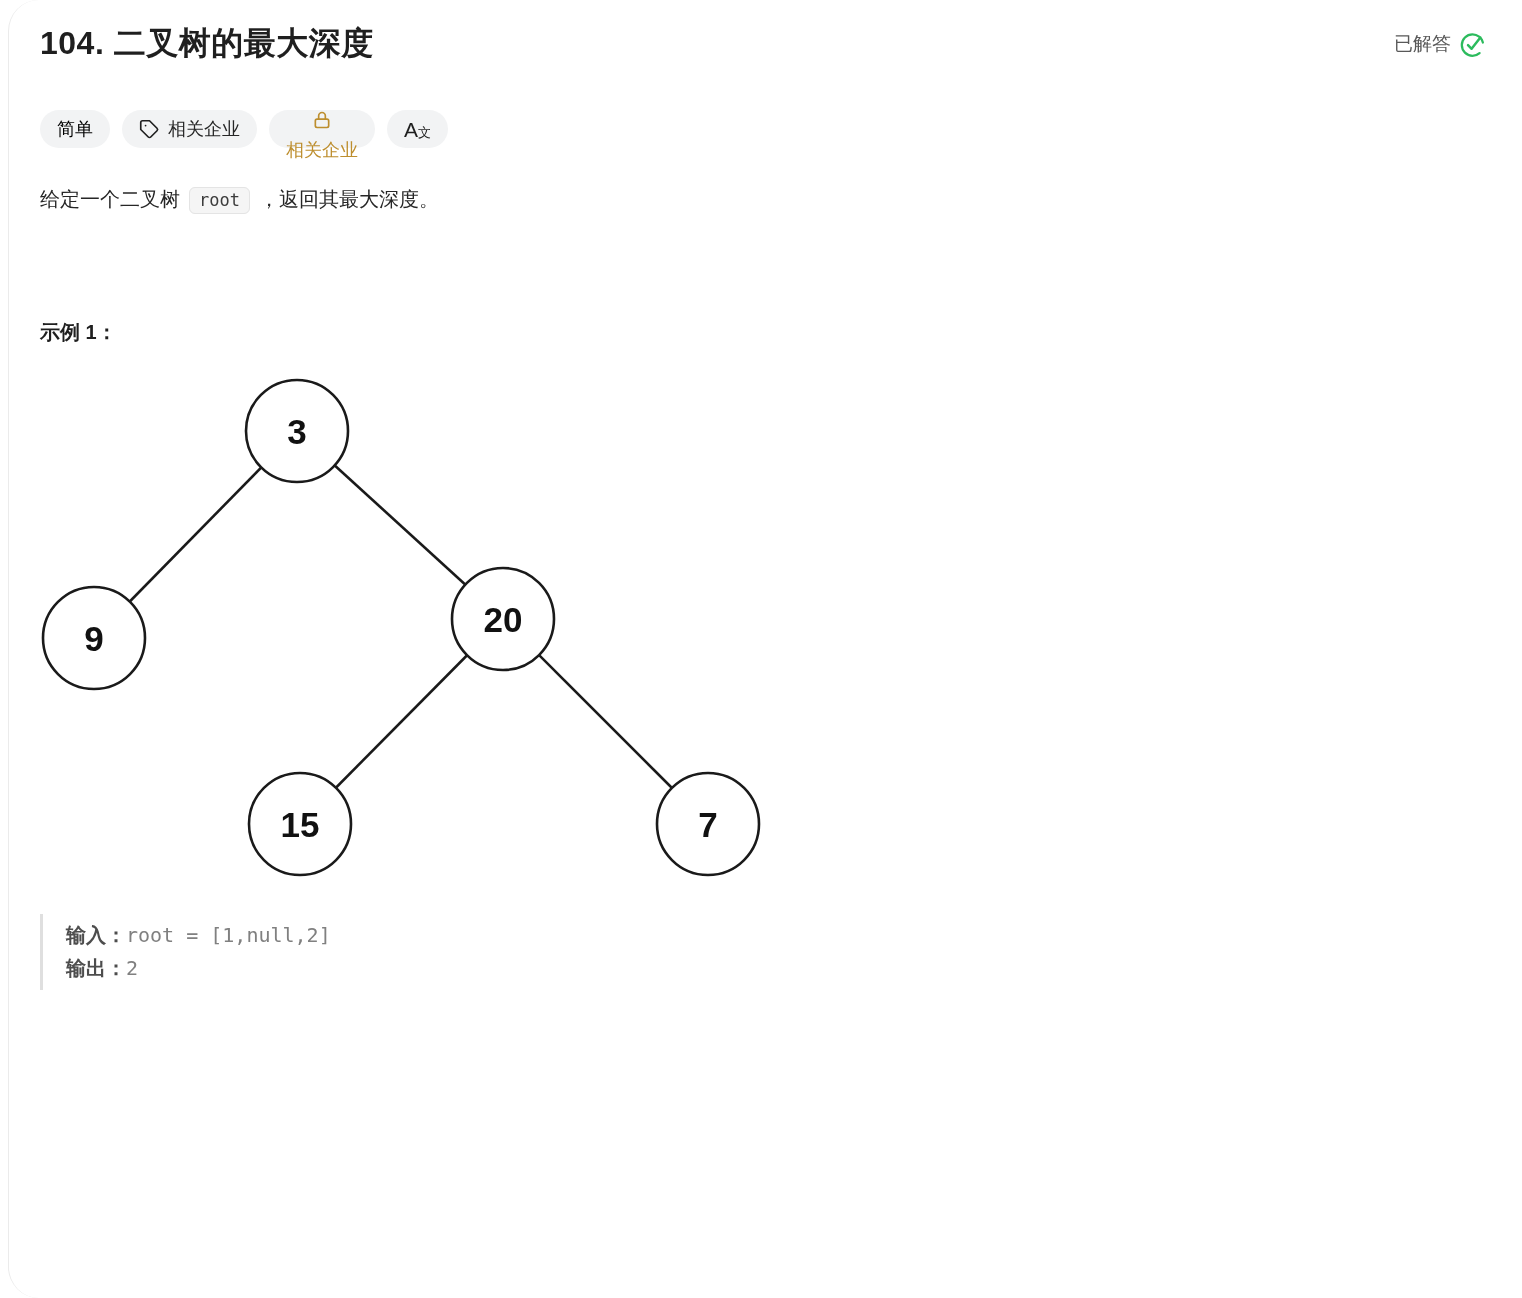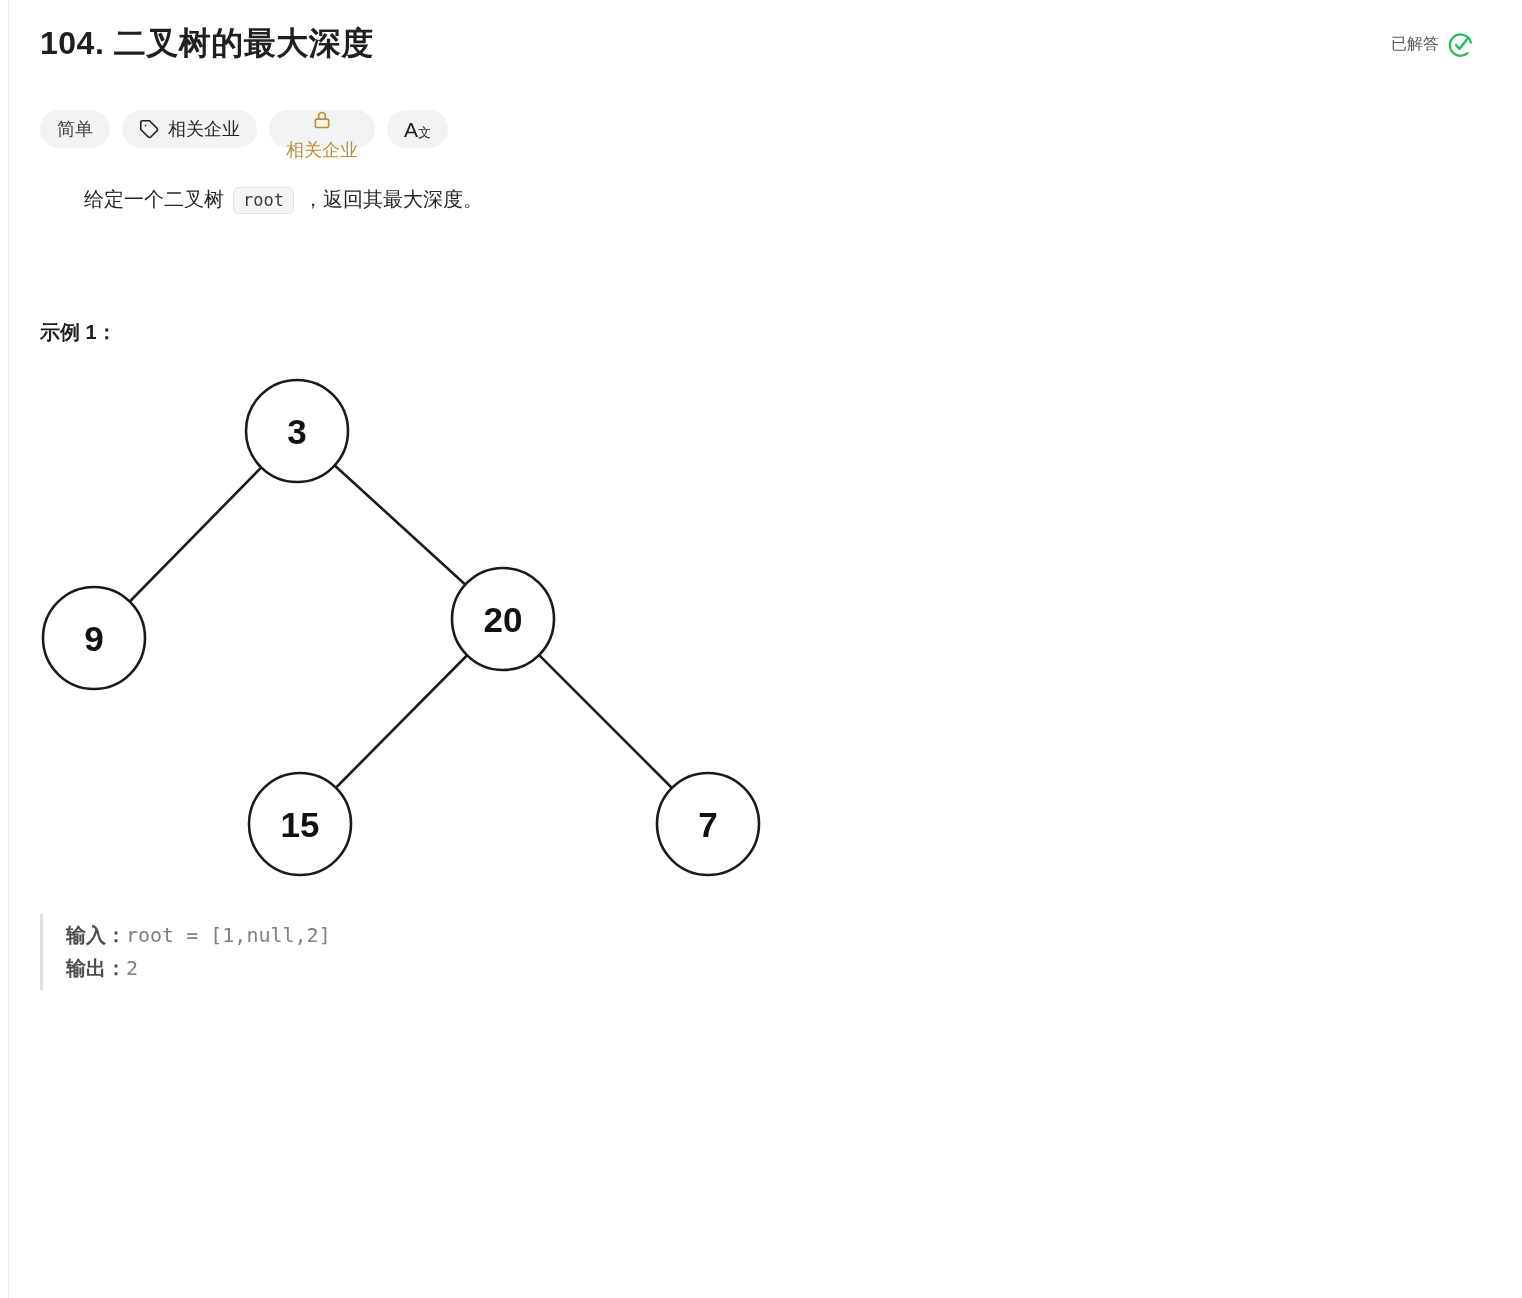--- a/index.html
+++ b/index.html
@@ -9,39 +9,40 @@
     height: 1298px;
     font-family: "Liberation Sans", "DejaVu Sans", sans-serif;
     color: #262626;
     overflow: hidden;
   }
   .page {
     margin-left: 8px;
     border-left: 1px solid #ebebeb;
     width: 1514px;
     height: 1298px;
-    padding: 22px 48px 10px 31px;
+    padding: 22px 36px 10px 31px;
+    border-radius: 31px;
   }
   
   .header-row {
     display: flex;
     justify-content: space-between;
     align-items: center;
   }
   .page-title {
     font-size: 32px;
     font-weight: bold;
     color: #1f1f1f;
     letter-spacing: 0.5px;
   }
   .solved-badge {
     display: flex;
     align-items: center;
     gap: 8px;
-    font-size: 16px;
+    font-size: 19px;
     color: #595959;
   }
   .solved-badge svg { display: block; }
   
   .tag-row {
     margin-top: 44px;
     display: flex;
     align-items: center;
     gap: 12px;
   }
@@ -53,33 +54,33 @@
     padding: 0 17px;
     border-radius: 19px;
     background: #f2f3f4;
     font-size: 18px;
     color: #262626;
     border: none;
     cursor: pointer;
     font-family: inherit;
   }
   .pill.static { cursor: default; }
-  .pill-easy { color: #404040; }
+  .pill-easy { color: #000000; }
   .pill-gold { color: #bd8e2e; flex-direction: column; }
   .pill svg { display: block; }
   .translate-glyph { display: inline-flex; align-items: flex-start; line-height: 1; }
   .translate-glyph .big { font-size: 21px; color: #1f1f1f; }
   .translate-glyph .small { font-size: 13px; color: #1f1f1f; margin-top: 7px; }
   
   .para {
     font-size: 20px;
     line-height: 30px;
     color: #262626;
   }
-  .para-1 { margin-top: 36px; margin-left: 44px; }
+  .para-1 { margin-top: 36px; }
   .para-2 { margin-top: 37px; }
   .inline-code {
     font-family: "DejaVu Sans Mono", "Liberation Mono", monospace;
     font-size: 17px;
     color: #3c3c3c;
     background: #f5f5f5;
     border: 1px solid #e4e4e4;
     border-radius: 6px;
     padding: 2px 9px 3px;
     margin: 0 9px;

